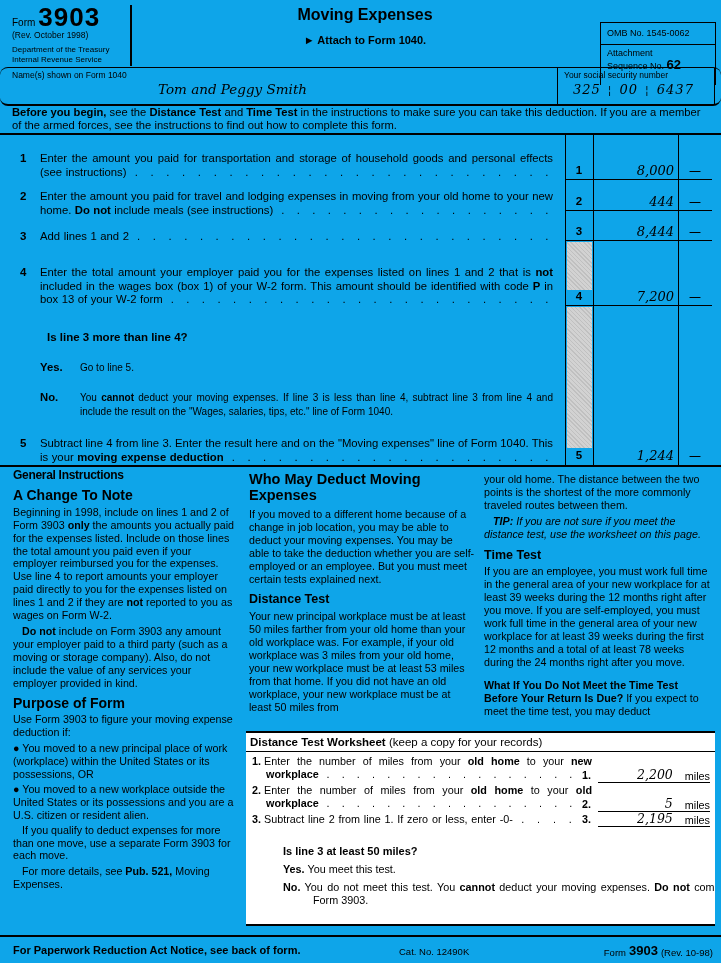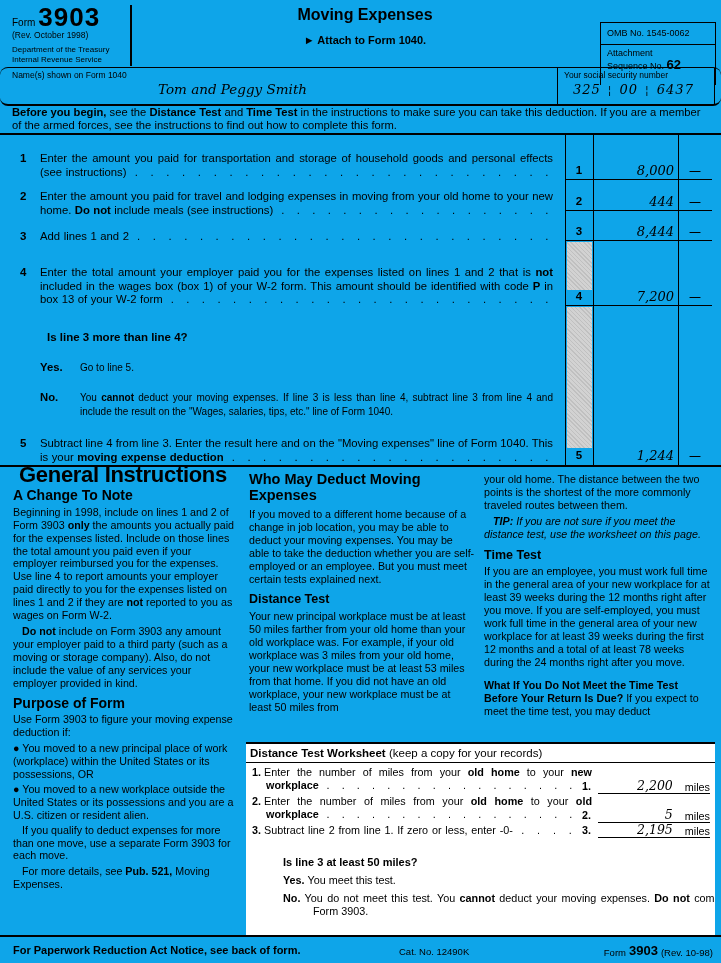--- a/index.html
+++ b/index.html
@@ -38,28 +38,28 @@
   .cellnum{left:565px;width:28px;text-align:center;font-weight:700;font-size:11.5px;}
   .amt{left:596px;width:78px;text-align:right;font-size:13px;}
   .cent{left:680px;width:30px;text-align:center;font-size:12px;}
   .shade{left:566.5px;width:25px;background:#c9c9c9;
          background-image:repeating-linear-gradient(45deg,#c0c0c0 0 1px,#d2d2d2 1px 3px);}
   .q{font-weight:700;font-size:11.5px;}
   .yn{font-weight:700;font-size:11.3px;}
   .yntext{font-size:10px;line-height:13.5px;}
   
   .col{font-size:10.7px;line-height:12.9px;}
-  .h1{font-size:22px;font-weight:700;letter-spacing:-0.3px;margin:0 6px 6px;}
+  .h1{font-size:12px;font-weight:700;letter-spacing:-0.3px;margin:0 0 6px;}
   .h2{font-size:14px;font-weight:700;margin:7px 0 4px;}
   .h3{font-size:12.5px;font-weight:700;margin:8px 0 4px;}
   .p{margin:0 0 3px;}
   .ind{text-indent:9px;}
   .bullet{margin:2px 0;}
   
-  .ws{border-top:2px solid #000;border-bottom:2px solid #000;background:#fff;margin-top:11px;}
+  .ws{border-top:2px solid #000;border-bottom:2px solid #000;background:#fff;}
   .wstitle{font-size:11.5px;padding:3px 0 3px 4px;border-bottom:1.5px solid #000;}
   .wsitem{font-size:10.8px;line-height:13px;overflow:hidden;text-align:justify;
           padding-left:14px;text-indent:-14px;}
   .wslabel{margin-right:3px;}
   .wsref{font-weight:700;font-size:10.8px;}
   .wsline{display:flex;align-items:flex-end;border-bottom:1.3px solid #000;}
   .wsval{flex:1;text-align:right;padding-right:10px;font-size:12.5px;}
   .wsunit{font-size:10.8px;padding-left:2px;text-align:right;}
   .wsq{font-weight:700;font-size:11px;}
   .wsyn{font-size:10.8px;line-height:13px;}

